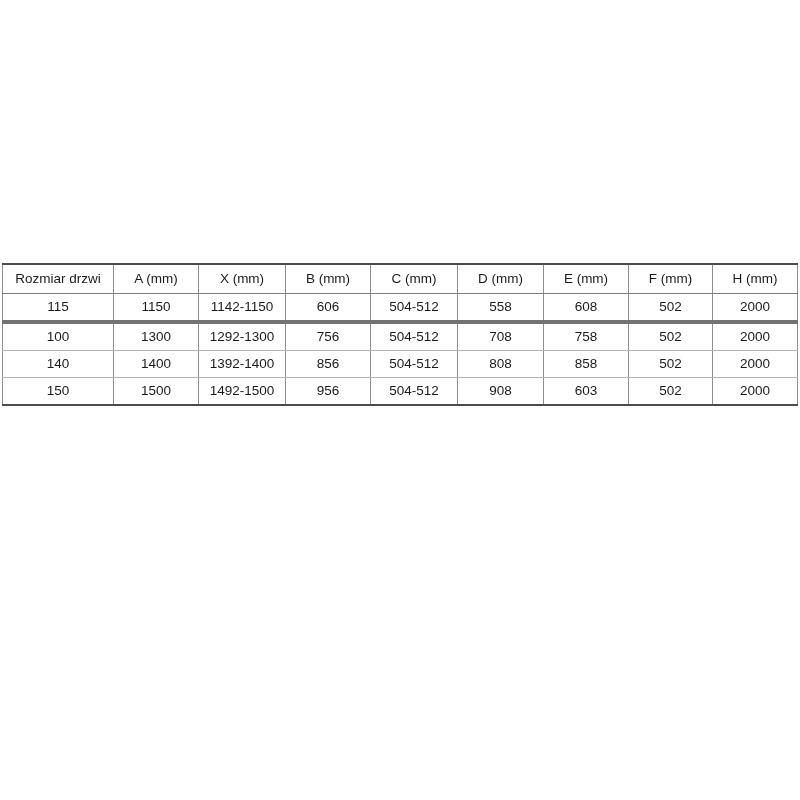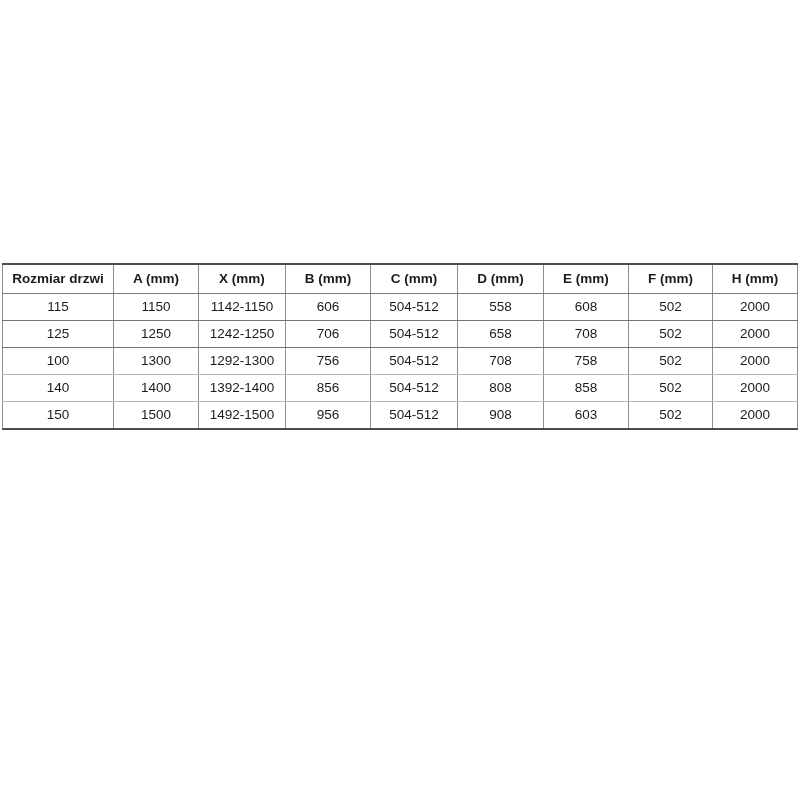--- a/index.html
+++ b/index.html
@@ -35,30 +35,30 @@
     vertical-align: middle;
     padding: 0 2px;
     color: #1b1b1b;
     font-size: 13.5px;
     line-height: 1;
     white-space: nowrap;
     overflow: hidden;
   }
   .spec-table th {
     height: 28px;
-    font-weight: bold;
+    font-weight: normal;
     border-bottom: 1px solid #7d7d7d;
   }
   .spec-table td {
     height: 26px;
     font-weight: normal;
     border-bottom: 1px solid #b5b5b5;
   }
   .spec-table tr.group-end td {
-    border-bottom: 1px solid #737373;
+    border-bottom: 4px solid #737373;
   }
   .spec-table tbody tr:last-child td {
     border-bottom: none;
     margin-left: 18px;
   }
 </style>
 </head>
 <body>
 
 <div class="canvas">
@@ -92,31 +92,20 @@
           <td>115</td>
           <td>1150</td>
           <td>1142-1150</td>
           <td>606</td>
           <td>504-512</td>
           <td>558</td>
           <td>608</td>
           <td>502</td>
           <td>2000</td>
         </tr>
-        <tr class="group-end">
-          <td>125</td>
-          <td>1250</td>
-          <td>1242-1250</td>
-          <td>706</td>
-          <td>504-512</td>
-          <td>658</td>
-          <td>708</td>
-          <td>502</td>
-          <td>2000</td>
-        </tr>
         <tr>
           <td>100</td>
           <td>1300</td>
           <td>1292-1300</td>
           <td>756</td>
           <td>504-512</td>
           <td>708</td>
           <td>758</td>
           <td>502</td>
           <td>2000</td>

